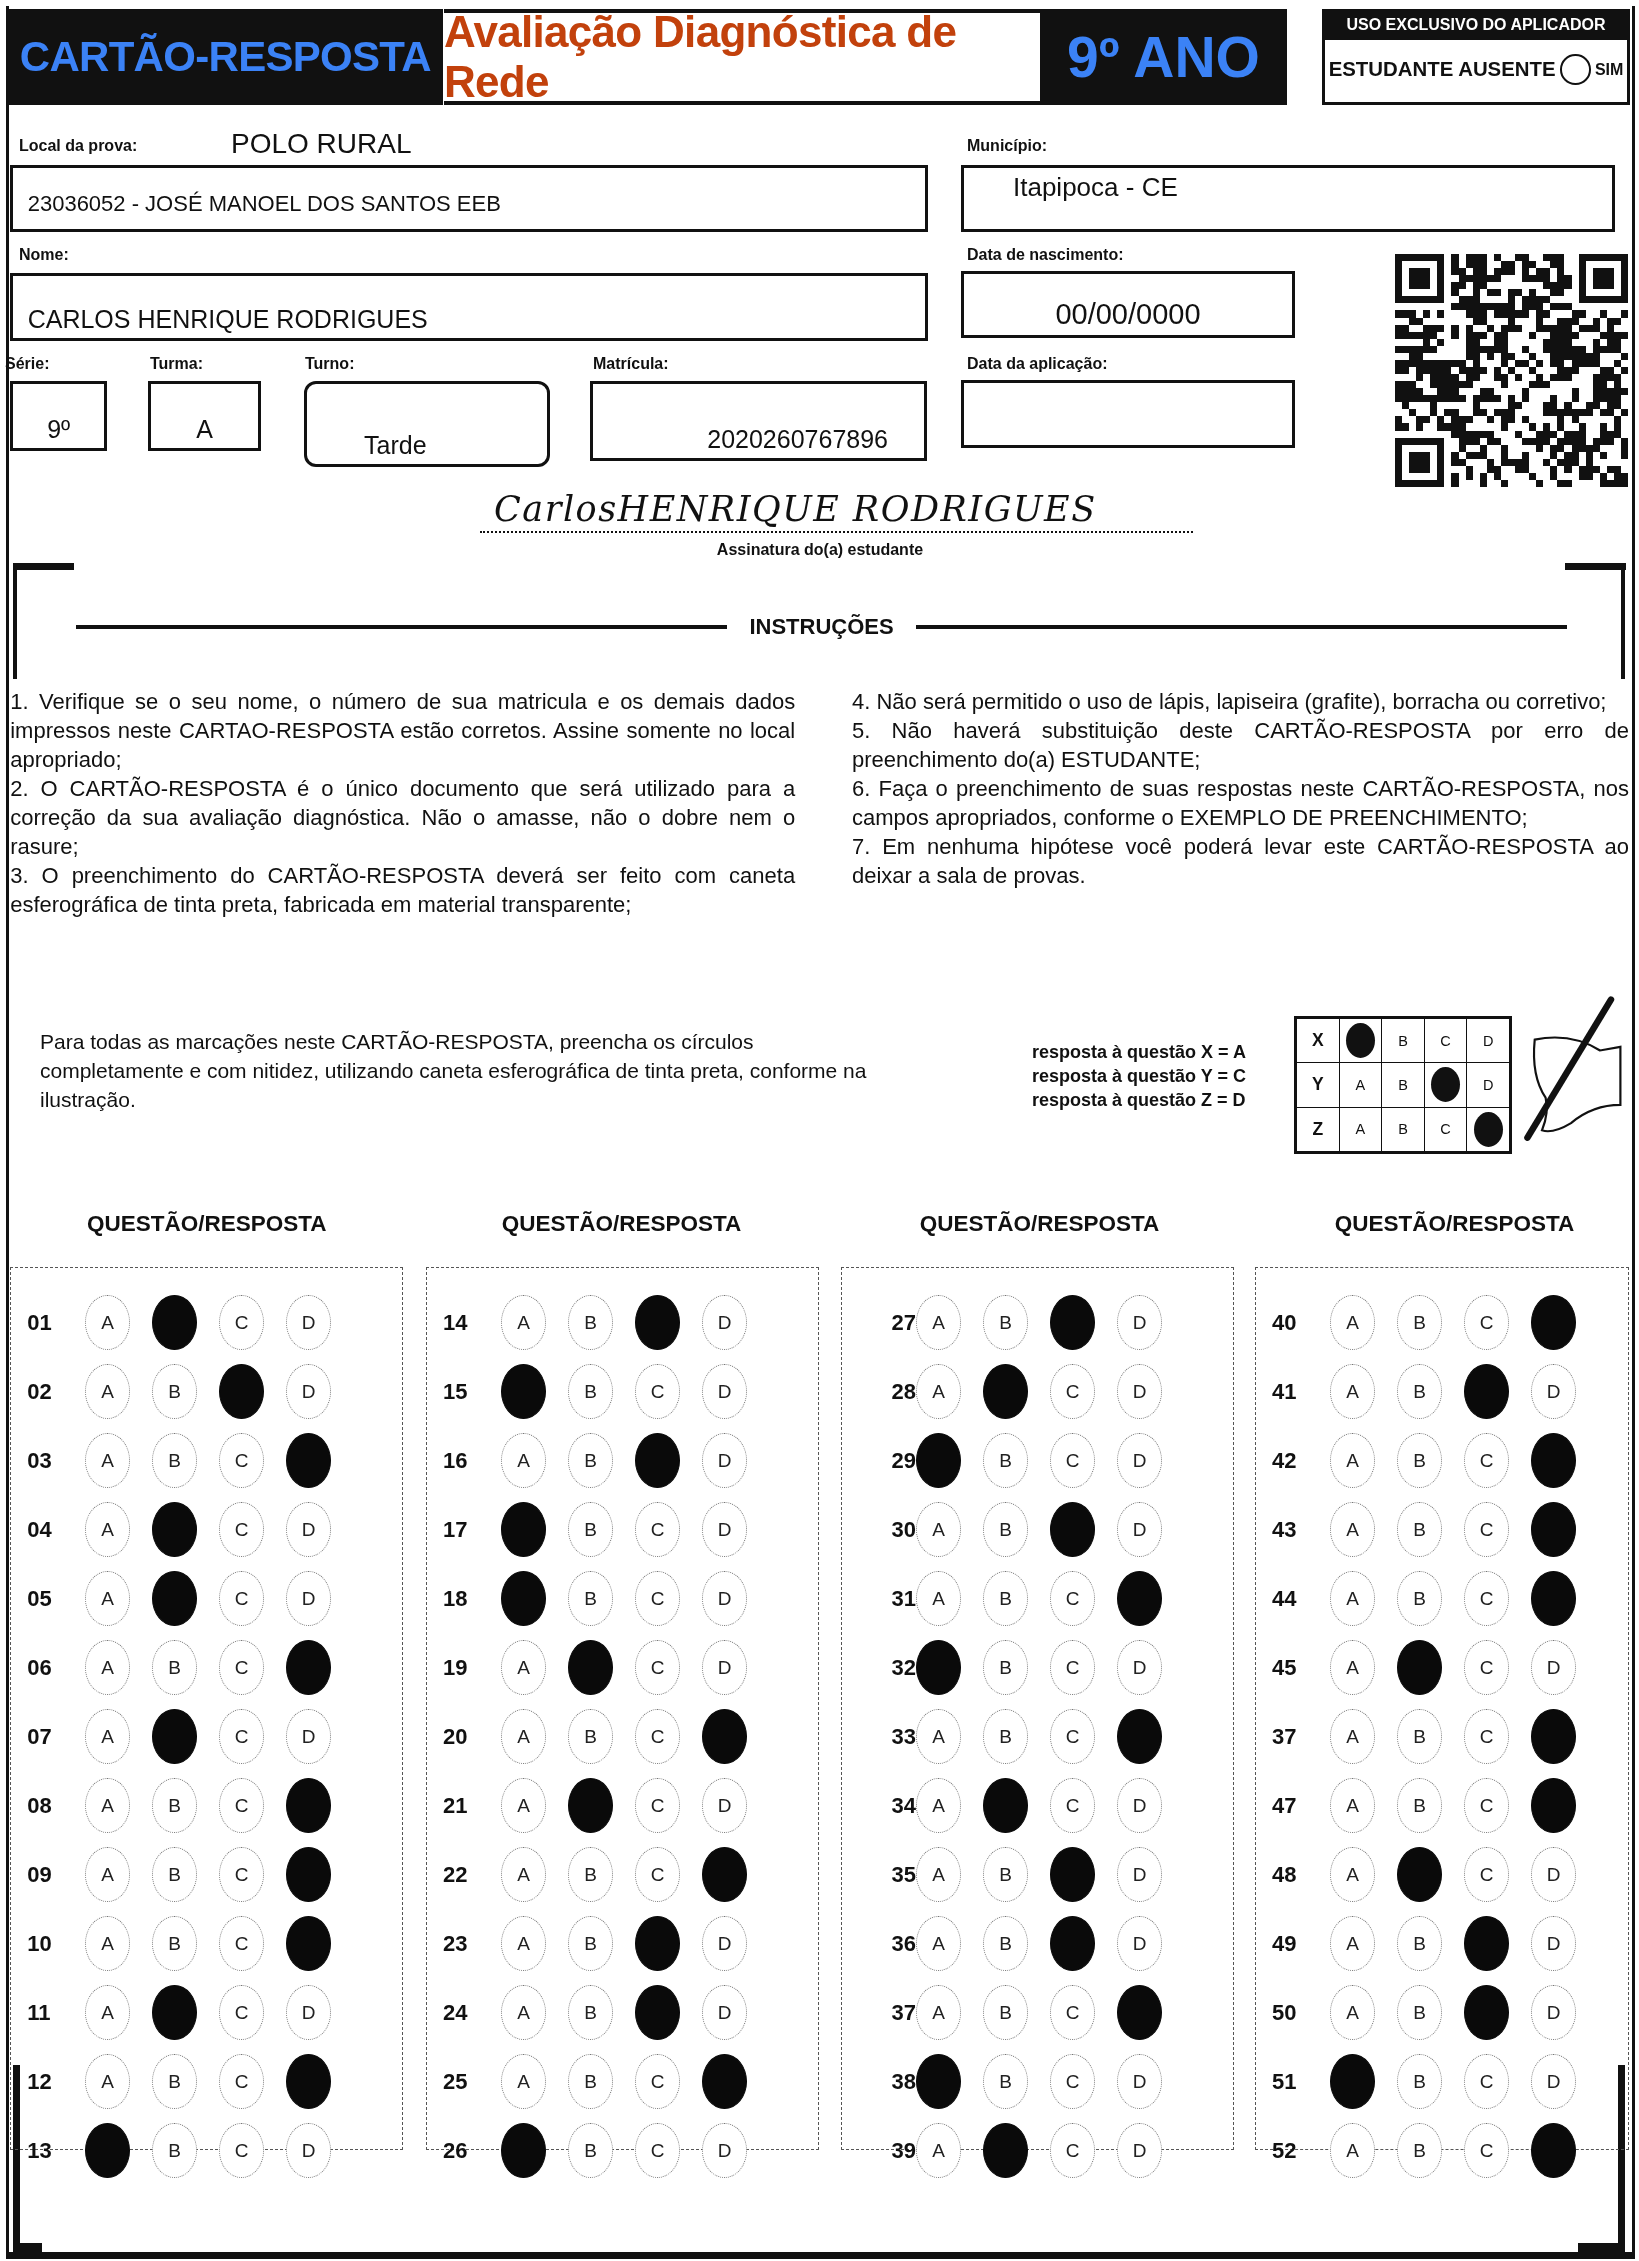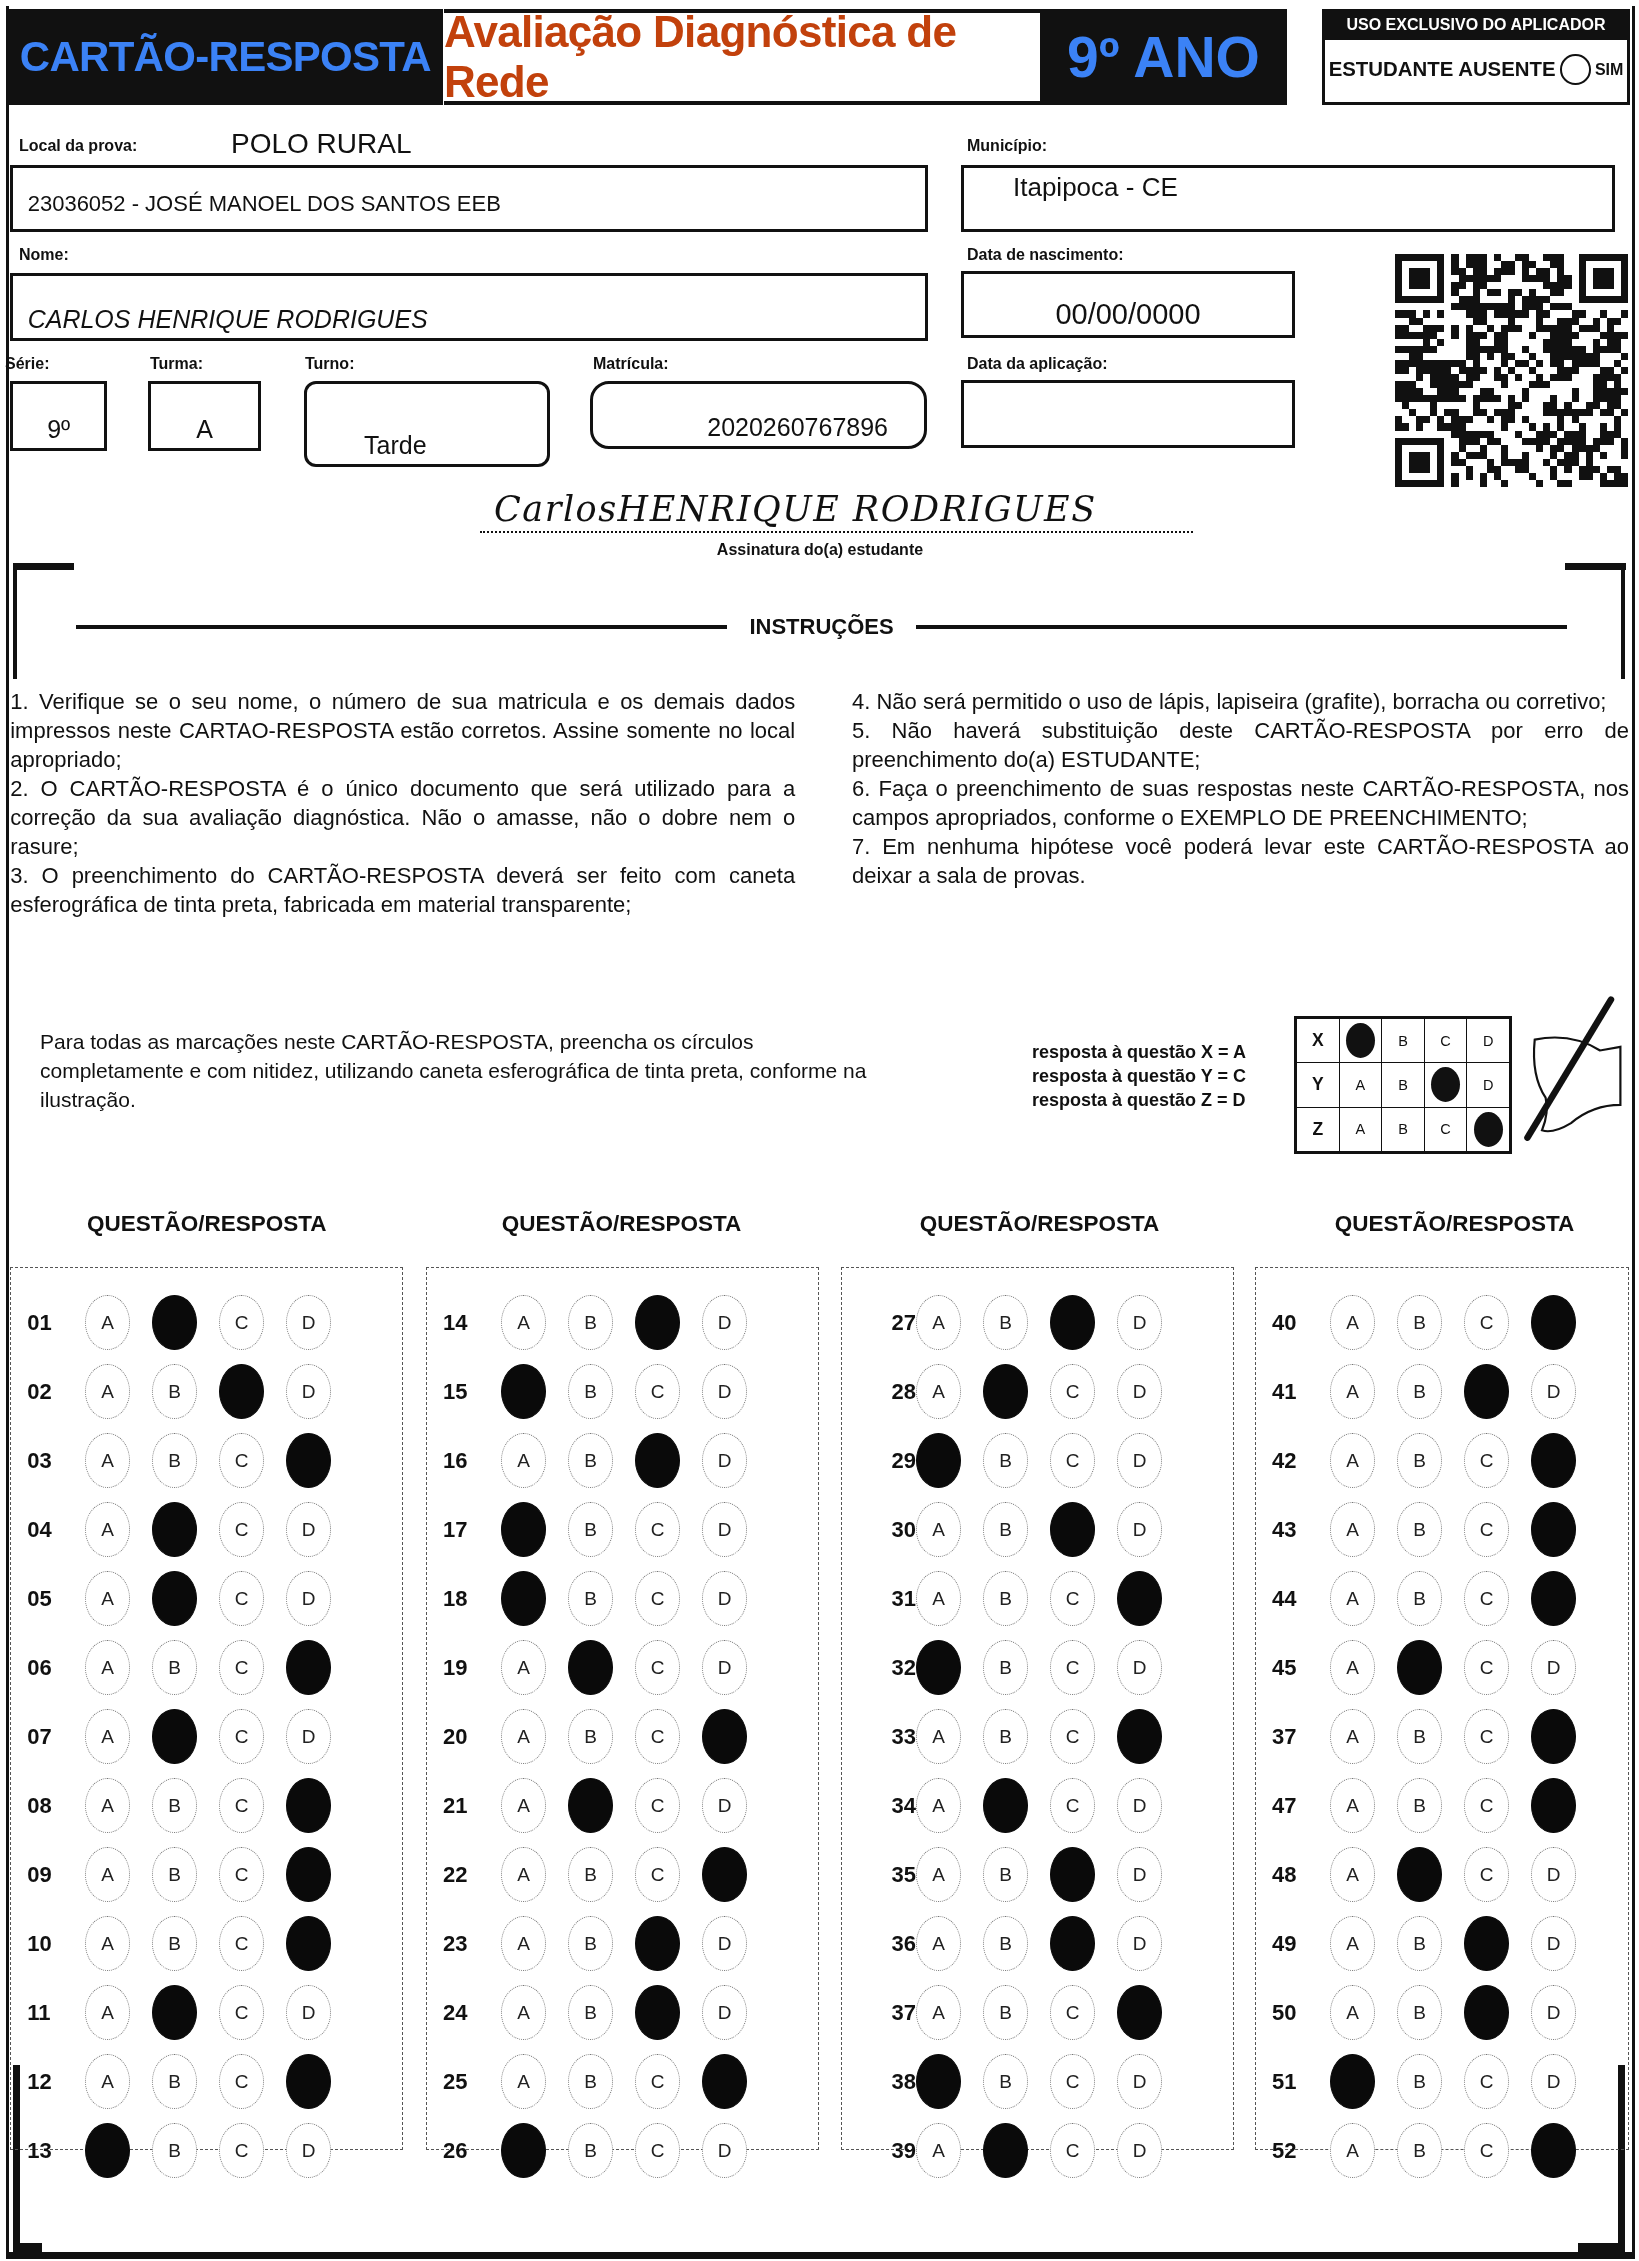--- a/index.html
+++ b/index.html
@@ -79,21 +79,21 @@
 <div class="box" style="left:10.2px;top:165px;width:918px;height:67px;font-size:22px;padding-bottom:11.6px;">
   <span>23036052 - JOSÉ MANOEL DOS SANTOS EEB</span>
 </div>
 
 <div class="lbl" style="left:967px;top:137px;">Município:</div>
 <div class="box" style="left:961px;top:165px;width:654px;height:67px;padding-left:49px;font-size:26px;padding-bottom:26px;">
   <span>Itapipoca - CE</span>
 </div>
 
 <div class="lbl" style="left:19px;top:246px;">Nome:</div>
-<div class="box" style="left:10.2px;top:273px;width:918px;height:68px;padding-bottom:4.4px;font-style:italic;">
+<div class="box" style="left:10.2px;top:273px;width:918px;height:68px;padding-bottom:4.4px;">
   <span>CARLOS HENRIQUE RODRIGUES</span>
 </div>
 
 <div class="lbl" style="left:967px;top:246px;">Data de nascimento:</div>
 <div class="box center" style="left:961px;top:271px;width:334px;height:67px;font-size:29px;padding-bottom:4.4px;">
   <span>00/00/0000</span>
 </div>
 
 <div class="lbl" style="left:5px;top:355px;text-align:center;">Série:</div>
 <div class="box center" style="left:10.2px;top:381px;width:97px;height:70px;padding:0 0 4.4px;">
@@ -101,21 +101,21 @@
 </div>
 <div class="lbl" style="left:150px;top:355px;">Turma:</div>
 <div class="box center" style="left:148px;top:381px;width:113px;height:70px;padding:0 0 4.4px;">
   <span>A</span>
 </div>
 <div class="lbl" style="left:305px;top:355px;">Turno:</div>
 <div class="box" style="left:304px;top:381px;width:246px;height:86px;padding-left:57px;padding-bottom:4.4px;border-radius:12px;">
   <span>Tarde</span>
 </div>
 <div class="lbl" style="left:593px;top:355px;">Matrícula:</div>
-<div class="box" style="left:590px;top:381px;width:337px;height:68px;justify-content:flex-end;padding-right:36px;padding-bottom:4.4px;border-radius:19px;">
+<div class="box" style="left:590px;top:381px;width:337px;height:80px;justify-content:flex-end;padding-right:36px;padding-bottom:4.4px;">
   <span>2020260767896</span>
 </div>
 
 <div class="lbl" style="left:967px;top:355px;">Data da aplicação:</div>
 <div class="box" style="left:961px;top:380px;width:334px;height:68px;">
   <span></span>
 </div>
 
 <svg id="qr" viewBox="0 0 33 33" shape-rendering="crispEdges">
     <rect x="8" y="0" width="1" height="1" fill="#111"></rect>

